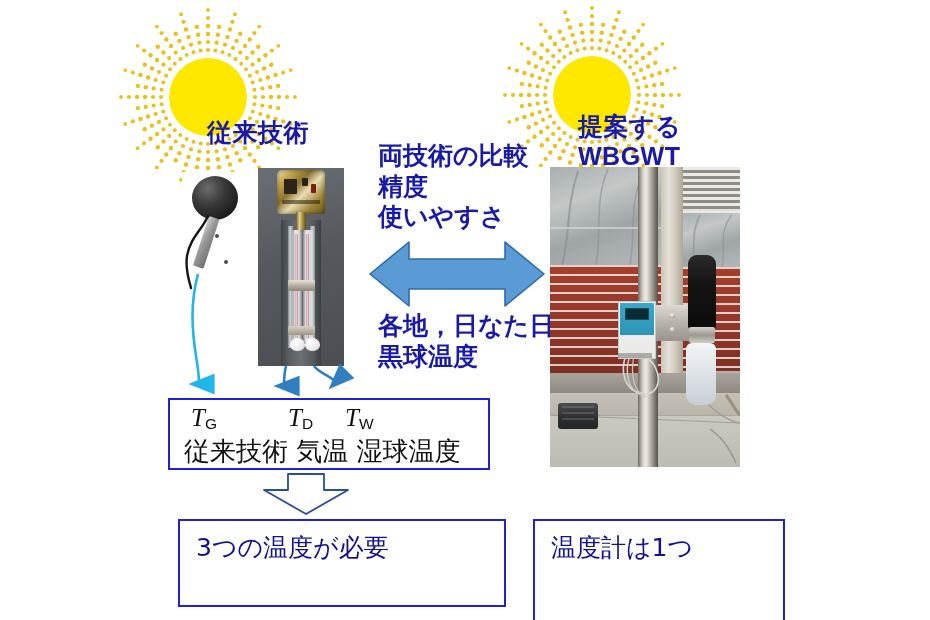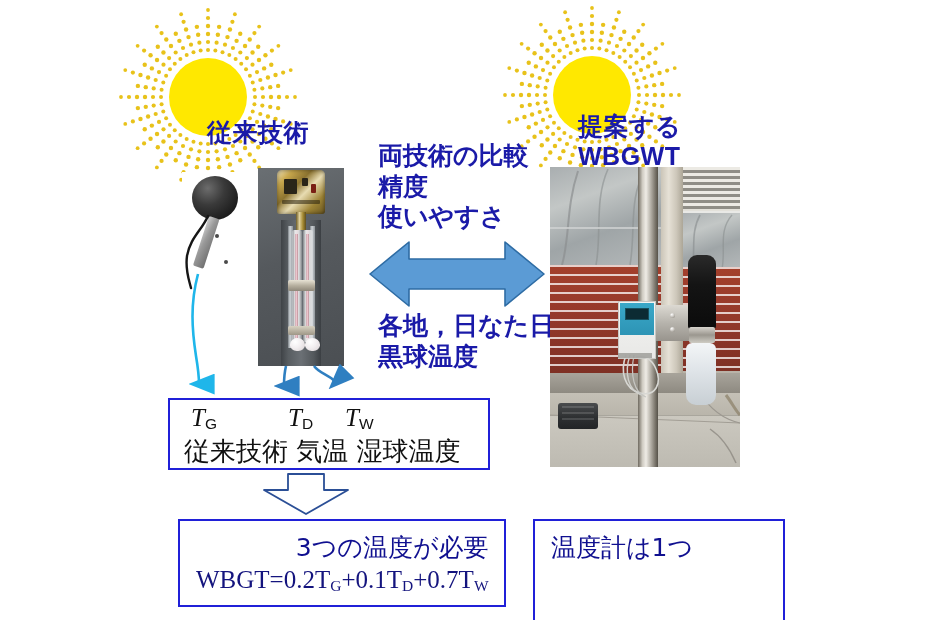--- a/index.html
+++ b/index.html
@@ -818,21 +818,20 @@
 
   <div class="abs" style="left:258px;top:472px;width:96px;height:44px;">
     <svg viewBox="0 0 96 44" width="96" height="44">
       <polygon points="30,2 66,2 66,18 90,18 48,42 6,18 30,18" fill="#ffffff" stroke="#2b4f96" stroke-width="1.8" stroke-linejoin="round"></polygon>
     </svg>
   </div>
 
   <div class="box" style="left:178px;top:519px;width:328px;height:88px;">
     <div class="box-inner">
       <div class="box-line-jp">3つの温度が必要</div>
-      <div class="box-line-formula"><span>WBGT=0.2T</span><sub>G</sub><span>+0.1T</span><sub>D</sub><span>+0.7T</span><sub>W</sub></div>
     </div>
   </div>
 
   <div class="box" style="left:533px;top:519px;width:252px;height:105px;">
     <div class="box-inner">
       <div class="box-line-jp">温度計は1つ</div>
     </div>
   </div>
 
 </div>

